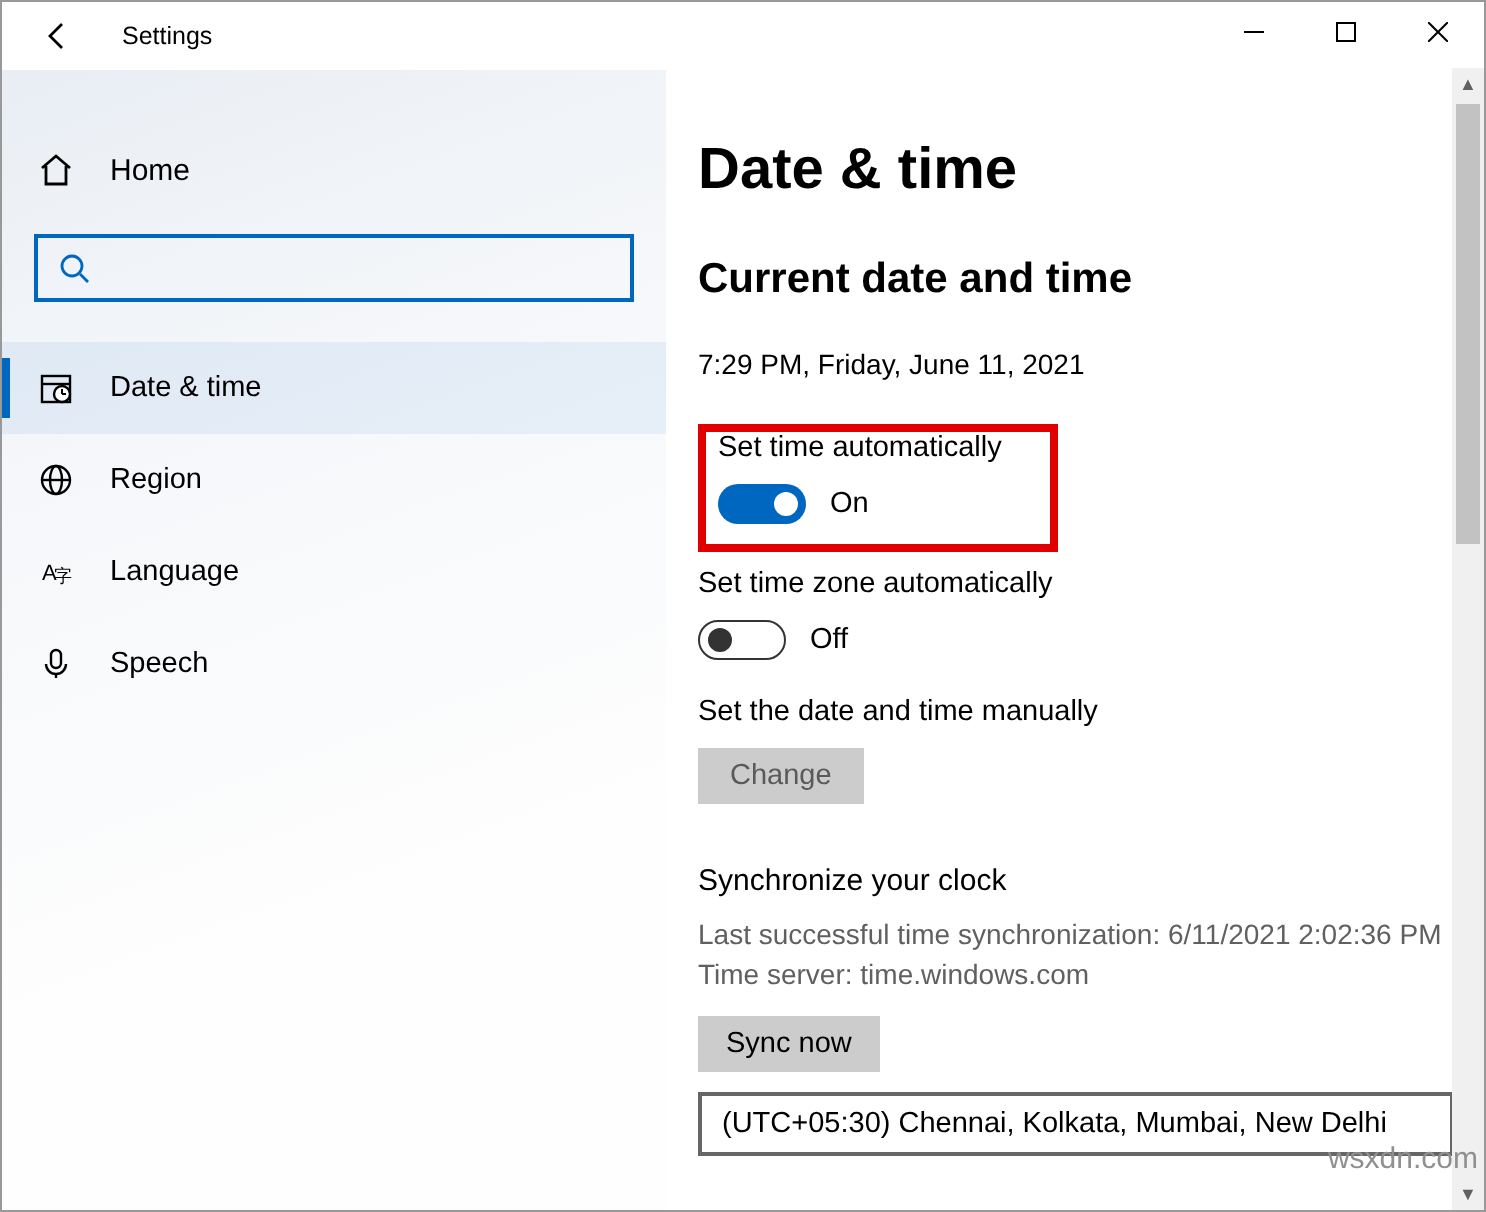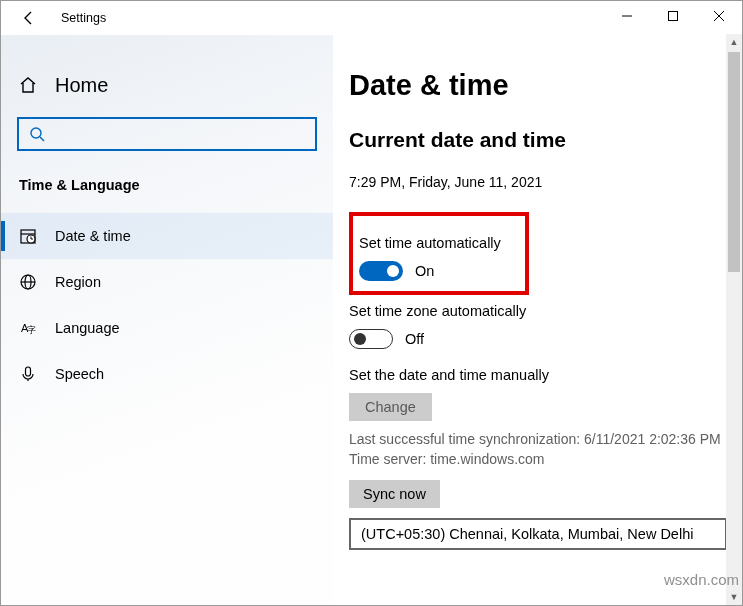--- a/index.html
+++ b/index.html
@@ -10,21 +10,21 @@
 .titlebar { height: 34px; display: flex; align-items: center; padding-left: 14px; position: relative; }
 .titlebar .back { width: 28px; height: 28px; display: flex; align-items: center; justify-content: center; cursor: pointer; }
 .titlebar .title { font-size: 12.5px; margin-left: 18px; color: #000; }
 .titlebar .win-controls { position: absolute; right: 0; top: 0; height: 30px; display: flex; }
 .titlebar .win-controls .btnw { width: 46px; height: 30px; display: flex; align-items: center; justify-content: center; cursor: pointer; }
 
 .body { flex: 1; display: flex; overflow: hidden; }
 
 .sidebar { width: 332px; height: 100%; background: linear-gradient(160deg, #e9eef4 0%, #f5f7fa 30%, #fefefe 70%); padding: 0; position: relative; }
 .sidebar .home { display: flex; align-items: center; height: 40px; padding-left: 18px; margin-top: 30px; cursor: pointer; }
-.sidebar .home .lbl { font-size: 20px; margin-left: 18px; }
+.sidebar .home .lbl { font-size: 15px; margin-left: 18px; }
 .sidebar .search { margin: 12px 16px 0 16px; }
 .sidebar .search .box { border: 2px solid #0067c0; height: 34px; display: flex; align-items: center; padding: 0 10px; background: transparent; }
 .sidebar .search input { flex: 1; border: none; outline: none; background: transparent; font-size: 14px; color: #666; font-style: italic; }
 .sidebar .group { font-weight: 600; font-size: 14.5px; padding: 0 18px; margin-top: 26px; }
 .sidebar .items { margin-top: 20px; }
 .sidebar .item { display: flex; align-items: center; height: 46px; padding-left: 18px; cursor: pointer; position: relative; }
 .sidebar .item .lbl { font-size: 14.5px; margin-left: 18px; }
 .sidebar .item.active::before { content:""; position:absolute; left:0; top:8px; bottom:8px; width:4px; background:#0067c0; }
 .sidebar .item.active { background: rgba(0,103,192,0.07); }
 
@@ -35,21 +35,21 @@
 .content .setting-label { font-size: 14.5px; margin-top: 8px; display:block; }
 .content .toggle-row { display: flex; align-items: center; margin-top: 10px; }
 .content .toggle-row .state { font-size: 14.5px; margin-left: 12px; }
 .toggle { width: 44px; height: 20px; border-radius: 10px; position: relative; cursor: pointer; }
 .toggle .knob { width: 12px; height: 12px; border-radius: 50%; position: absolute; top: 4px; }
 .toggle.on { background: #0067c0; }
 .toggle.on .knob { background: #fff; right: 4px; }
 .toggle.off { background: #fff; border: 1.5px solid #333; }
 .toggle.off .knob { background: #333; left: 4px; top: 2.5px; }
 
-.highlight-box { border: 4px solid #e00000; padding: 19px 10px 10px 6px; margin-top: 22px; width: 180px; }
+.highlight-box { border: 4px solid #e00000; padding: 0 10px 10px 6px; margin-top: 22px; width: 180px; }
 
 .btn-grey { background: #ccc; color: #5a5a5a; border: none; font-size: 14.5px; padding: 6px 16px; margin-top: 10px; cursor: pointer; }
 .btn-grey2 { background: #ccc; color: #000; border: none; font-size: 14.5px; padding: 6px 14px; margin-top: 10px; cursor: pointer; }
 
 .sync-info { color: #606060; font-size: 14px; margin-top: 8px; line-height: 1.45; }
 .tzbox { border: 2px solid #666; padding: 6px 10px; font-size: 14.5px; margin-top: 10px; width: 378px; cursor:pointer; }
 
 .scrollbar { position: absolute; right: 1px; top: 34px; bottom: 1px; width: 16px; background: #f0f0f0; }
 .scrollbar .thumb { position: absolute; left: 2px; right: 2px; top: 18px; height: 220px; background: #c2c2c2; }
 .scrollbar .arr { position:absolute; left:0; right:0; height:16px; display:flex; align-items:center; justify-content:center; color:#606060; font-size:9px; }
@@ -99,21 +99,20 @@
         <span class="lbl">Home</span>
       </div>
       <div class="search">
         <div class="box">
           <svg width="16" height="16" viewBox="0 0 16 16">
               <circle cx="7" cy="7" r="5" stroke="#0067c0" stroke-width="1.4" fill="none"></circle>
               <line x1="11" y1="11" x2="15" y2="15" stroke="#0067c0" stroke-width="1.4"></line>
             </svg>
         </div>
       </div>
-      <div class="group">Time &amp; Language</div>
       <div class="items">
         <div class="item active">
           <svg width="18" height="18" viewBox="0 0 18 18">
               <rect x="2" y="3" width="14" height="13" stroke="#000" fill="none" stroke-width="1.2"></rect>
               <line x1="2" y1="7" x2="16" y2="7" stroke="#000" stroke-width="1.2"></line>
               <circle cx="12" cy="12" r="4" stroke="#000" fill="#fff" stroke-width="1.2"></circle>
               <line x1="12" y1="12" x2="12" y2="9.5" stroke="#000"></line>
               <line x1="12" y1="12" x2="14" y2="12" stroke="#000"></line>
             </svg>
           <span class="lbl">Date &amp; time</span>
@@ -163,20 +162,21 @@
       <div class="toggle-row">
         <div class="toggle off">
             <div class="knob"></div>
           </div>
         <span class="state">Off</span>
       </div>
 
       <span class="setting-label" style="margin-top:18px">Set the date and time manually</span>
       <button class="btn-grey">Change</button>
 
+      <h2 style="font-size:15px;font-weight:400;margin-top:30px">Synchronize your clock</h2>
       <div class="sync-info">Last successful time synchronization: 6/11/2021 2:02:36 PM</div>
       <div class="sync-info" style="margin-top:0">Time server: time.windows.com</div>
       <button class="btn-grey2">Sync now</button>
 
       <div class="tzbox">(UTC+05:30) Chennai, Kolkata, Mumbai, New Delhi</div>
     </div>
 
   </div>
 
   <div class="scrollbar">

